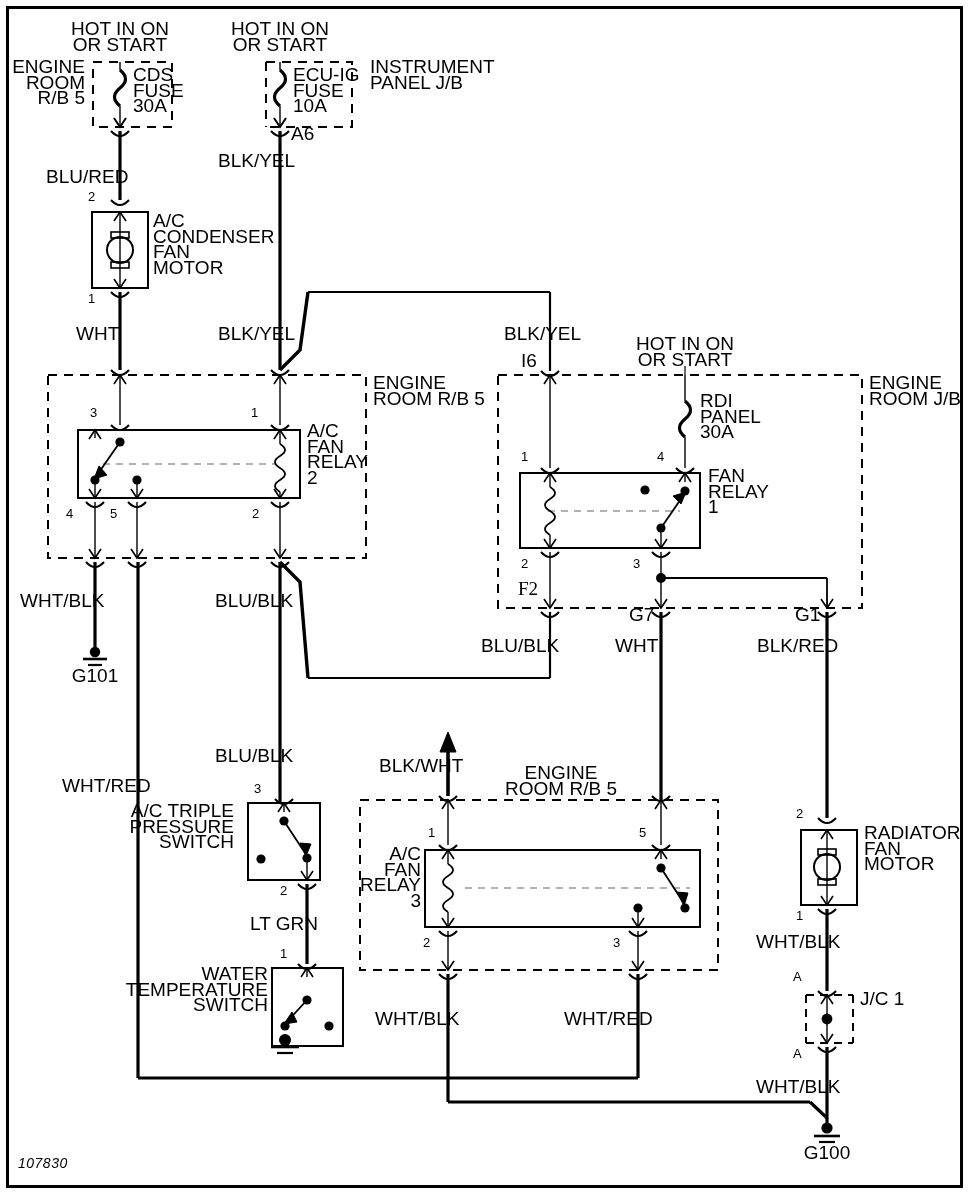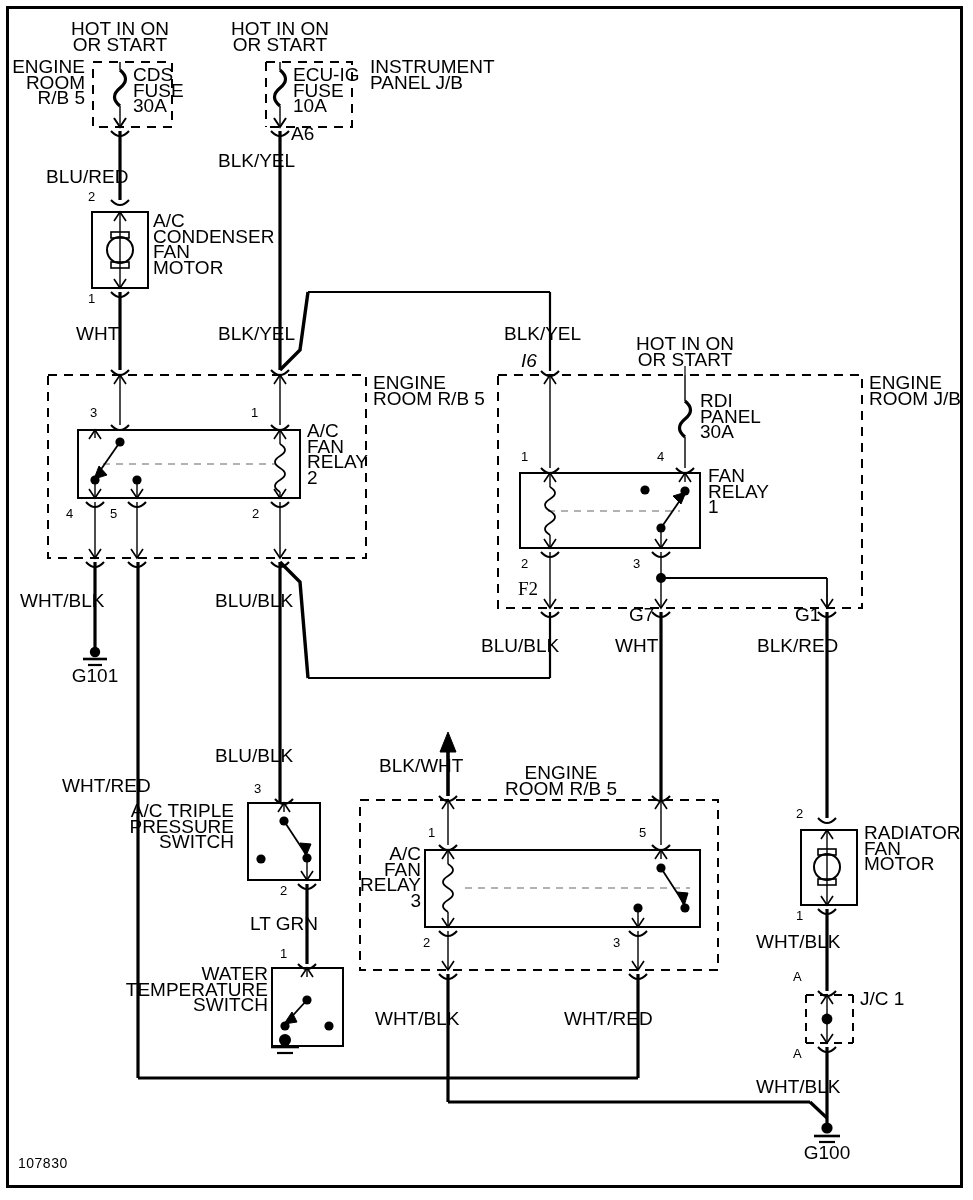--- a/index.html
+++ b/index.html
@@ -4,21 +4,21 @@
 <style>
   html,body{margin:0;padding:0;background:#ffffff;}
   body{font-family:"Liberation Sans",sans-serif;}
   #page{position:relative;width:973px;height:1200px;background:#ffffff;overflow:hidden;}
   #frame{position:absolute;left:6px;top:6px;width:957px;height:1182px;border:3px solid #000;box-sizing:border-box;}
   svg.diagram{position:absolute;left:0;top:0;width:973px;height:1200px;}
   .lbl{position:absolute;font-size:19px;line-height:15.5px;color:#000;white-space:pre;letter-spacing:0px;}
   .lbl.c{text-align:center;}
   .lbl.r{text-align:right;}
   .pin{position:absolute;font-size:13px;line-height:14px;color:#000;}
-  .idnum{position:absolute;font-size:14px;color:#000;letter-spacing:.5px;}
+  .idnum{position:absolute;font-size:14px;color:#000;letter-spacing:.5px;font-style:italic;}
 </style>
 </head>
 <body>
 
 <div id="page">
   <div id="frame"></div>
 
   <svg class="diagram" viewBox="0 0 973 1200">
     <defs>
       
@@ -294,21 +294,21 @@
 FUSE
 30A</div>
   <div class="lbl" style="left:293px;top:67px;">ECU-IG
 FUSE
 10A</div>
   <div class="lbl" style="left:700px;top:393px;">RDI
 PANEL
 30A</div>
 
   <div class="lbl" style="left:243px;top:126px;margin-left:48px;">A6</div>
-  <div class="lbl" style="left:521px;top:353px;font-style:italic;">I6</div>
+  <div class="lbl" style="left:521px;top:353px;">I6</div>
   <div class="lbl" style="left:518px;top:581px;font-family:Liberation Serif, serif;">F2</div>
   <div class="lbl" style="left:629px;top:607px;">G7</div>
   <div class="lbl" style="left:795px;top:607px;">G1</div>
 
   <div class="lbl" style="left:46px;top:153px;margin-top:16px;">BLU/RED</div>
   <div class="lbl" style="left:218px;top:153px;">BLK/YEL</div>
   <div class="lbl" style="left:76px;top:326px;">WHT</div>
   <div class="lbl" style="left:218px;top:326px;">BLK/YEL</div>
   <div class="lbl" style="left:504px;top:326px;">BLK/YEL</div>
   <div class="lbl" style="left:20px;top:593px;">WHT/BLK</div>

